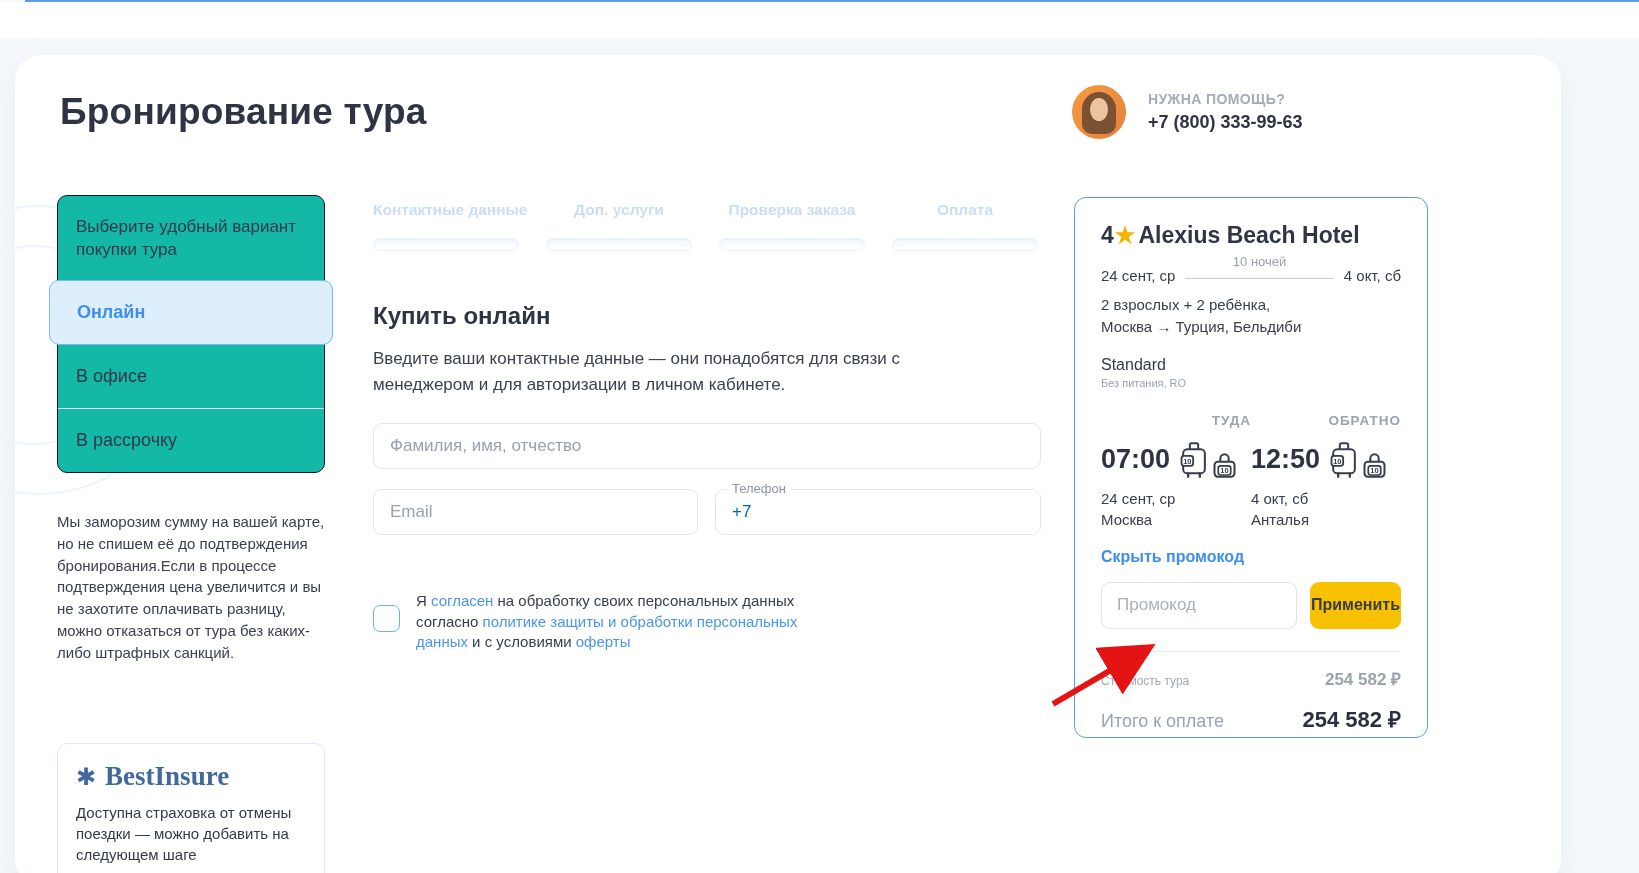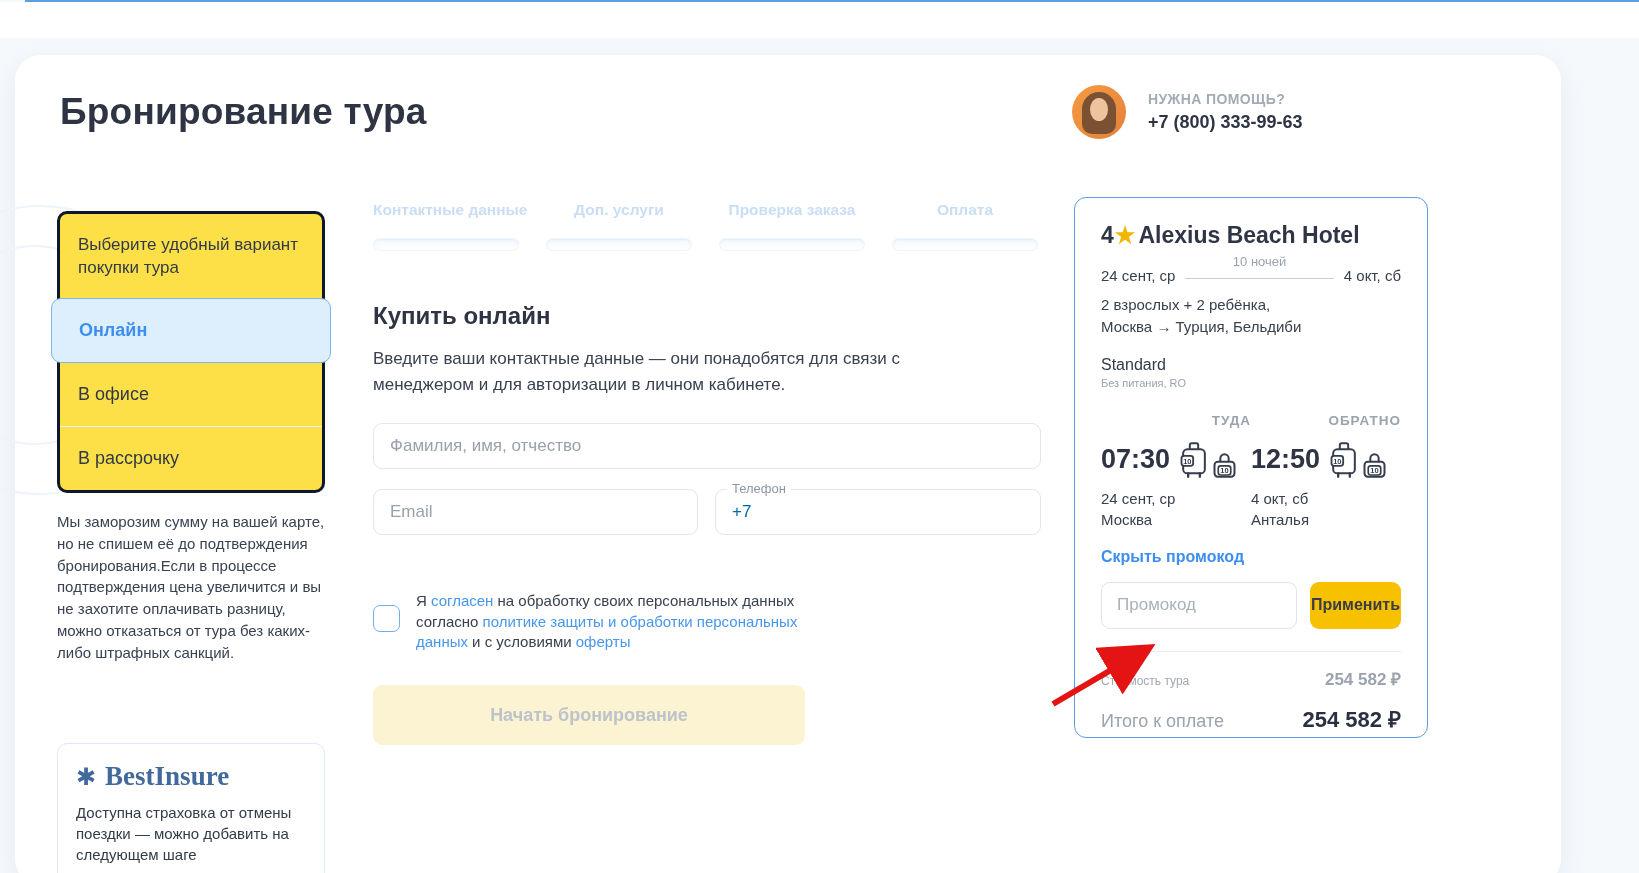--- a/index.html
+++ b/index.html
@@ -35,21 +35,21 @@
             background:linear-gradient(135deg,#f59b42,#e4813a); flex:0 0 auto; }
   .avatar .hair { position:absolute; left:10px; top:7px; width:34px; height:42px;
                   background:#7b5134; border-radius:17px 17px 10px 10px; }
   .avatar .face { position:absolute; left:18px; top:13px; width:18px; height:23px;
                   background:#eec49f; border-radius:50%; }
   .help-label { font-size:14px; font-weight:700; color:#a2abb6; letter-spacing:0.4px; margin-bottom:5px; }
   .help-phone { font-size:18px; font-weight:700; color:#2e3444; }
 
   
   .sidebar { position:absolute; left:42px; top:140px; width:268px;
-             background:#fde047; border:3px solid #0f172a; border-radius:10px;margin-top:16px; }
+             background:#14b8a6; border:1px solid #0f172a; border-radius:10px; }
   .sidebar-header { padding:20px 18px 18px; font-size:17px; color:#323a49; line-height:1.35; }
   .opt { padding:21px 18px; font-size:18px; color:#313947; cursor:pointer; border-top:1px solid #eaf0f6; }
   .opt.selected {
     margin:0 -9px; padding:21px 27px;
     background:#ddeefd; border:1px solid #7cb5f0; border-radius:10px;
     color:#3d8ef0; font-weight:600;
   }
   .opt.after-selected { border-top:none; }
 
   
@@ -206,21 +206,20 @@
         </div>
       </div>
 
       <div class="consent">
         <div class="checkbox"></div>
         <div class="consent-text">
           <span>Я </span><span class="lnk">согласен</span><span> на обработку своих персональных данных согласно </span><span class="lnk">политике защиты и обработки персональных данных</span><span> и с условиями </span><span class="lnk">оферты</span>
         </div>
       </div>
 
-      <button class="submit-btn">Начать бронирование</button>
     </div>
 
     <p class="freeze-note">Мы заморозим сумму на вашей карте, но не спишем её до подтверждения бронирования.Если в процессе подтверждения цена увеличится и вы не захотите оплачивать разницу, можно отказаться от тура без каких-либо штрафных санкций.</p>
 
     <div class="insurance">
       <div class="ins-logo">
         <span class="ins-star">✱</span>
         <span class="ins-name">BestInsure</span>
       </div>
       <div class="ins-text">Доступна страховка от отмены поездки — можно добавить на следующем шаге</div>
@@ -242,21 +241,21 @@
       <div class="guests">2 взрослых + 2 ребёнка,</div>
       <div class="route">Москва → Турция, Бельдиби</div>
 
       <div class="room">Standard</div>
       <div class="meal">Без питания, RO</div>
 
       <div class="flights">
         <div class="flight">
           <div class="flight-dir">ТУДА</div>
           <div class="time-row">
-            <span class="time">07:30</span>
+            <span class="time">07:00</span>
             <span class="bag-icons">
               <svg class="bag" width="30" height="40" viewBox="0 0 36 46" fill="none">
                 <rect x="13" y="3" width="10" height="9" rx="2" stroke="#363d4c" stroke-width="2.4"></rect>
                 <rect x="5" y="10" width="26" height="29" rx="5" fill="#fff" stroke="#363d4c" stroke-width="2.4"></rect>
                 <path d="M11 39v4 M25 39v4" stroke="#363d4c" stroke-width="2.8" stroke-linecap="round"></path>
                 <rect x="3" y="18" width="14" height="12" rx="3" fill="#fff" stroke="#363d4c" stroke-width="2.2"></rect>
                 <text x="10" y="27.5" text-anchor="middle" font-size="9" fill="#363d4c">10</text>
               </svg>
               <svg class="bag" width="25" height="30" viewBox="0 0 30 34" fill="none">
                 <path d="M10 13V9a5 5 0 0 1 10 0v4" stroke="#363d4c" stroke-width="2.4"></path>

